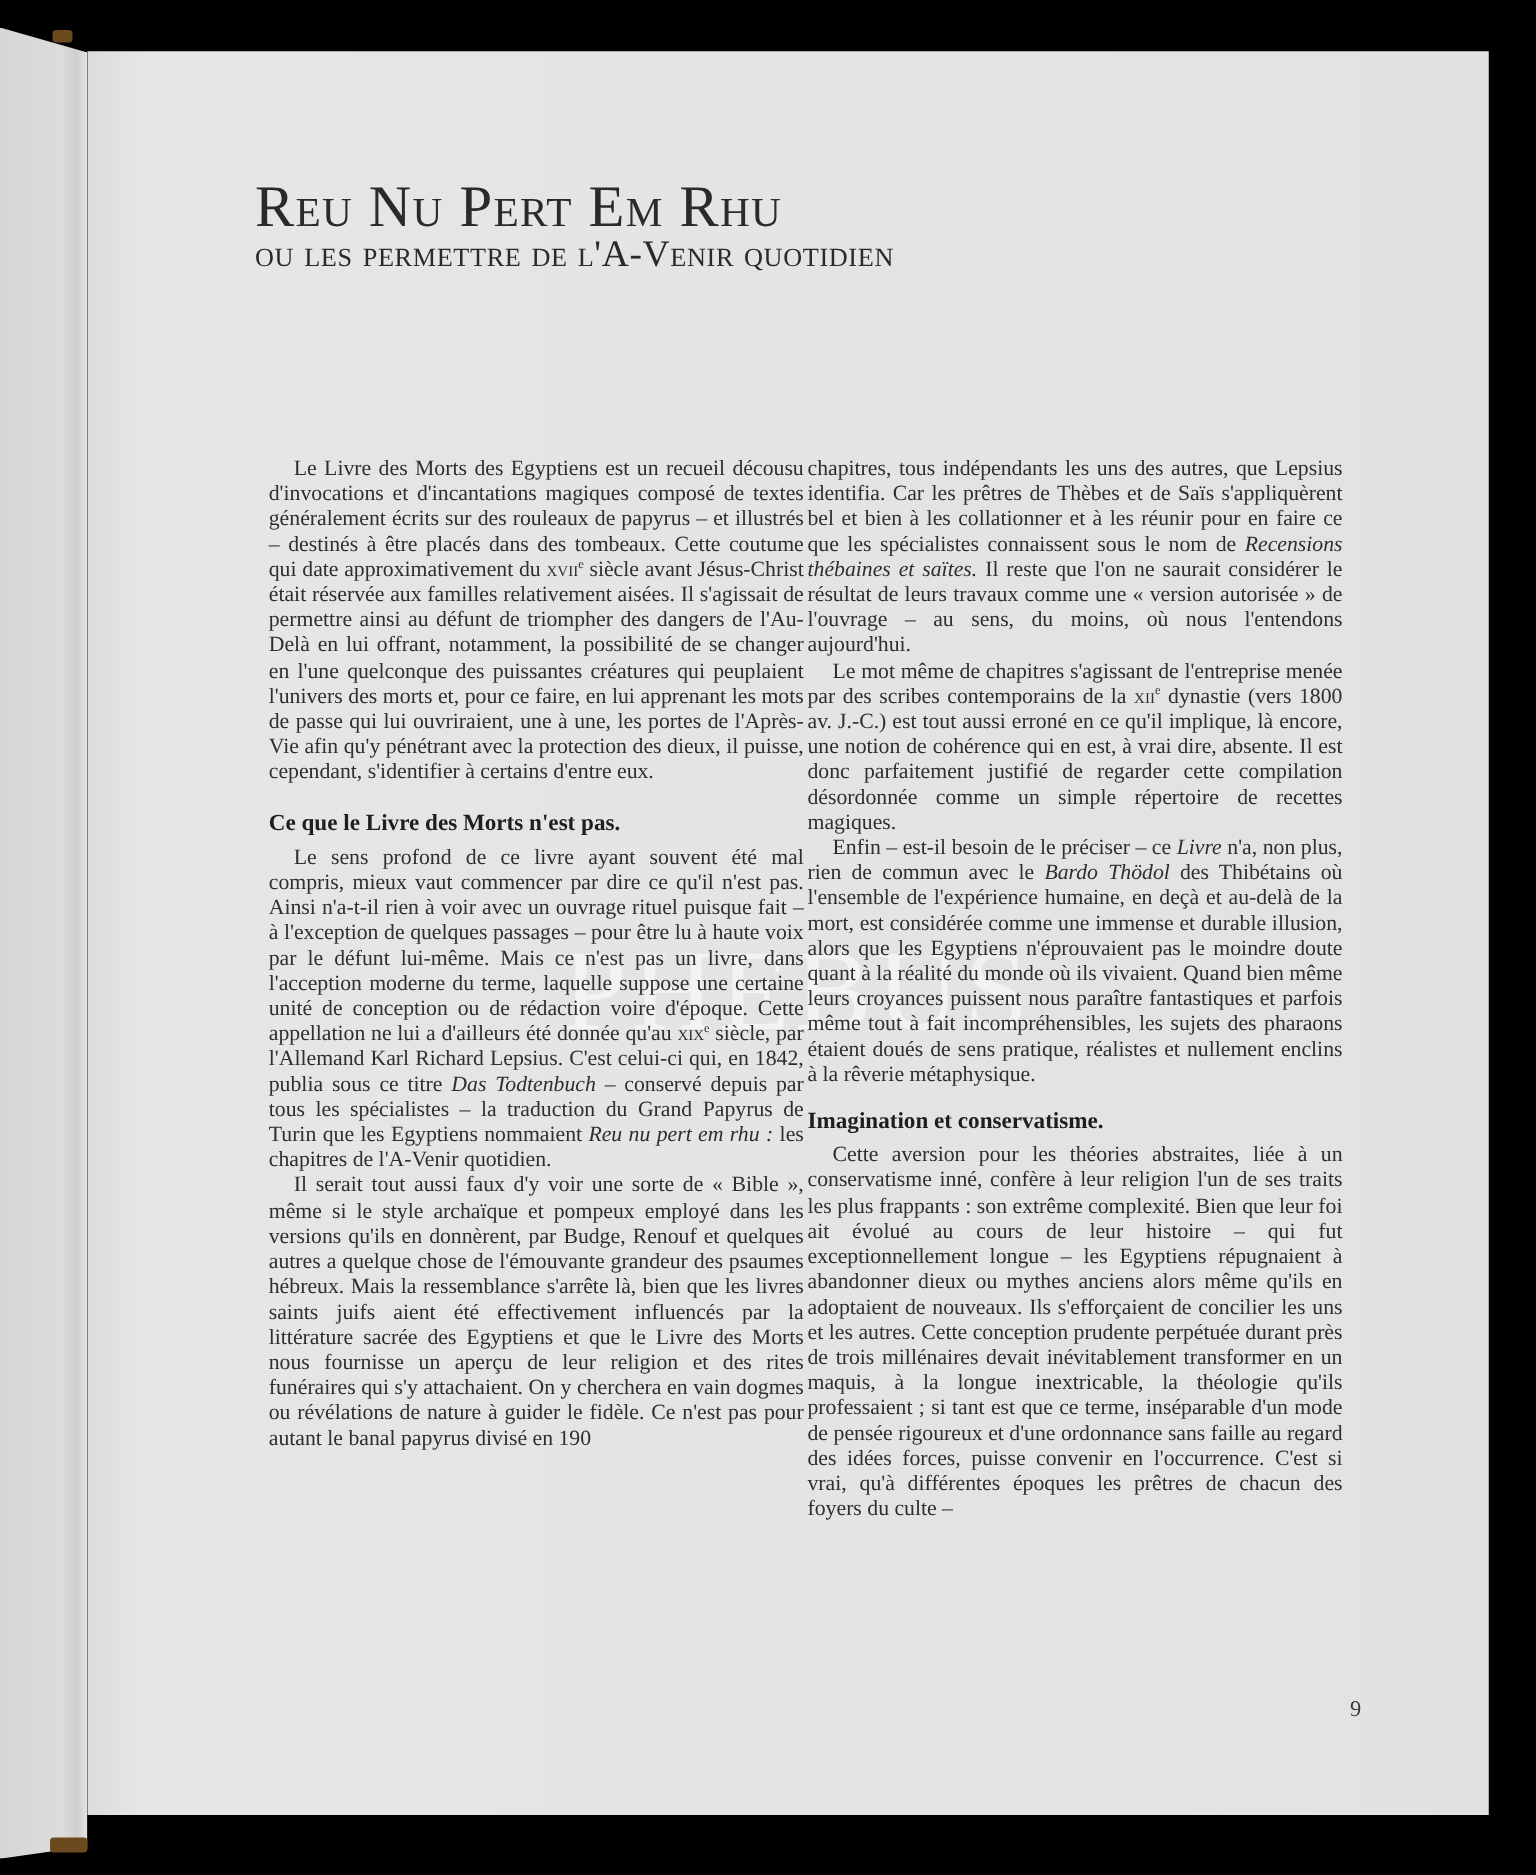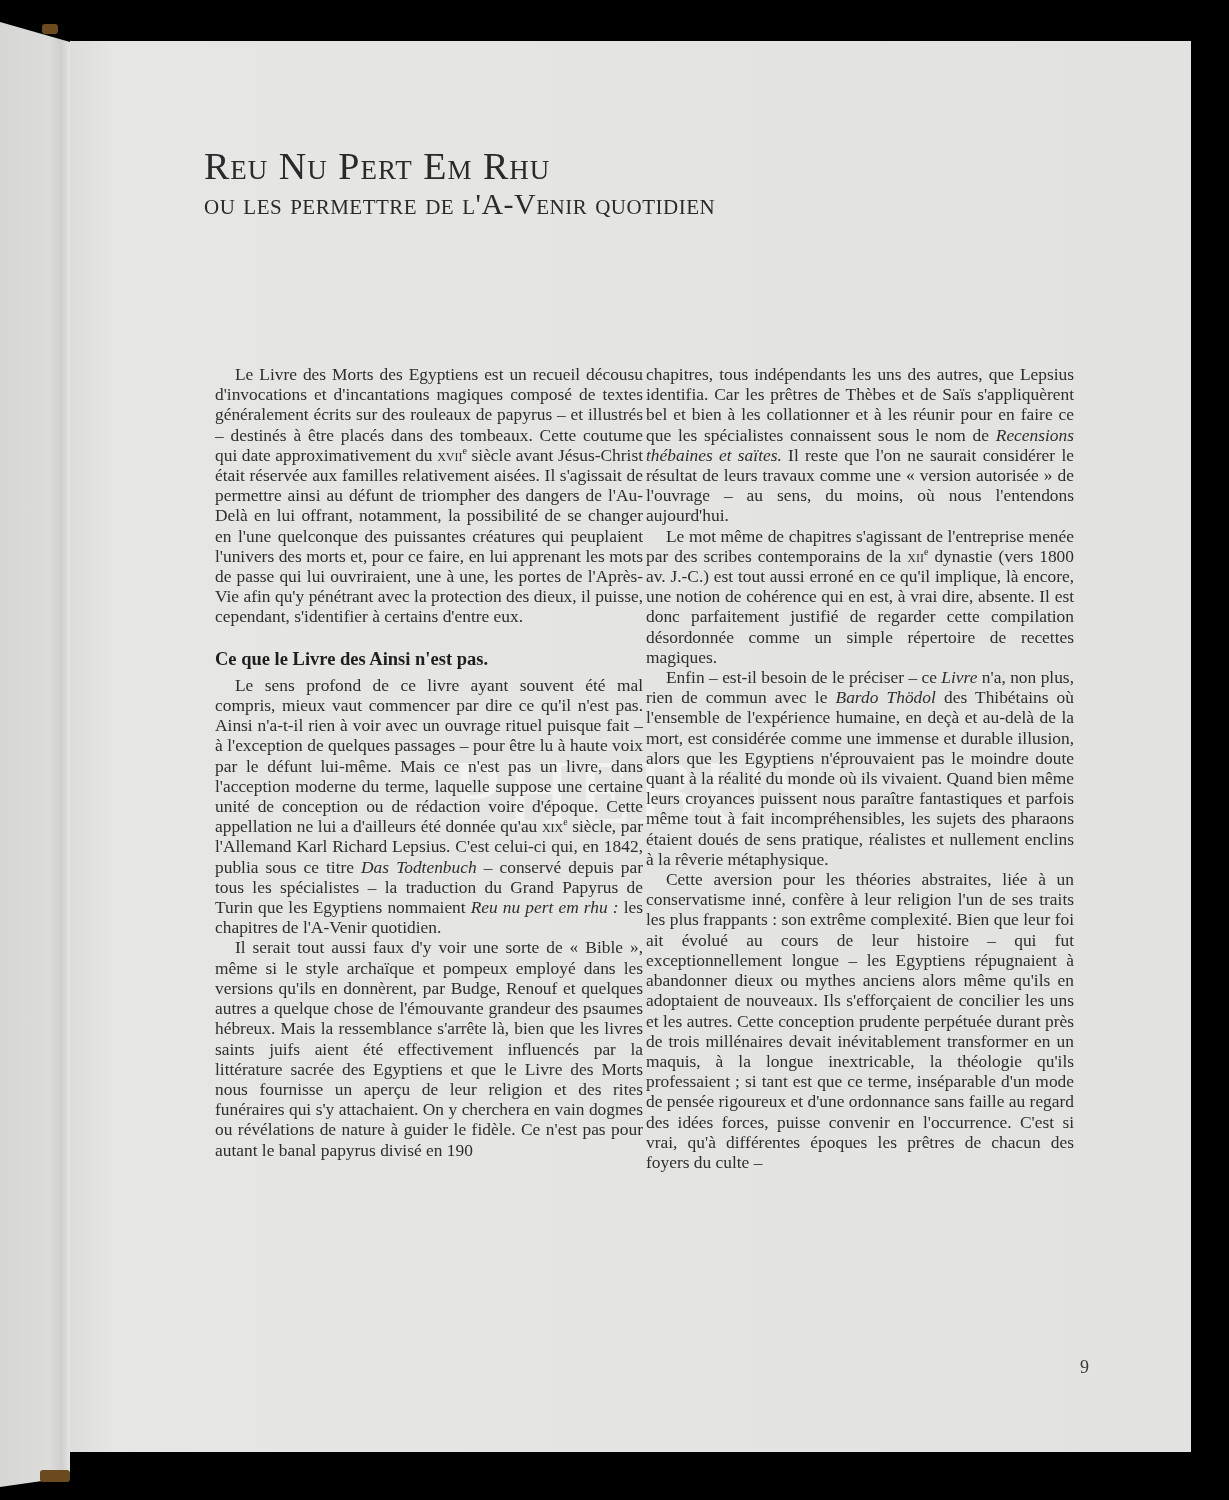--- a/index.html
+++ b/index.html
@@ -23,21 +23,21 @@
     background: linear-gradient(90deg, #dcdcda 0%, #e6e6e4 4%, #e4e4e2 50%, #e2e2e0 100%);
     color: #2b2b2b;
   }
   .watermark {
     position: absolute; left: 380px; top: 698px; font-size: 92px; letter-spacing: 4px;
     color: rgba(255,255,255,0.55); pointer-events: none;
   }
   .title {
     position: absolute; left: 134px; top: 105px; color: #2a2a2a; font-variant: small-caps;
   }
-  .title .line1 { font-size: 38px; line-height: 40px; letter-spacing: 1px; font-family: Liberation Serif, serif; }
+  .title .line1 { font-size: 47px; line-height: 40px; letter-spacing: 1px; font-family: Liberation Serif, serif; }
   .title .line2 { font-size: 30px; line-height: 36px; letter-spacing: 0.5px; }
   .col {
     position: absolute; top: 323px; width: 428px; font-size: 17.4px; line-height: 20.2px;
     text-align: justify; hyphens: manual; color: #2e2e2e;
   }
   .col.left { left: 145px; }
   .col.right { left: 576px; width: 428px; }
   .col p { margin: 0; text-indent: 20px; }
   .col p.noindent { text-indent: 0; }
   .col h2 {
@@ -60,26 +60,27 @@
 <div class="page">
   <div class="watermark">PHEBUS</div>
 
   <div class="title">
     <div class="line1">Reu Nu Pert Em Rhu</div>
     <div class="line2">ou les permettre de l'A-Venir quotidien</div>
   </div>
 
   <div class="col left">
     <p><span>Le Livre des Morts des Egyptiens est un recueil décousu d'invocations et d'incantations magiques composé de textes généralement écrits sur des rouleaux de papyrus – et illustrés – destinés à être placés dans des tombeaux. Cette coutume qui date approximativement du </span><span class="sc">xvii</span><sup>e</sup><span> siècle avant Jésus-Christ était réservée aux familles relativement aisées. Il s'agissait de permettre ainsi au défunt de triompher des dangers de l'Au-Delà en lui offrant, notamment, la possibilité de se changer en l'une quelconque des puissantes créatures qui peuplaient l'univers des morts et, pour ce faire, en lui apprenant les mots de passe qui lui ouvriraient, une à une, les portes de l'Après-Vie afin qu'y pénétrant avec la protection des dieux, il puisse, cependant, s'identifier à certains d'entre eux.</span></p>
-    <h2>Ce que le Livre des Ainsi n'est pas.</h2>
+    <h2>Ce que le Livre des Morts n'est pas.</h2>
     <p><span>Le sens profond de ce livre ayant souvent été mal compris, mieux vaut commencer par dire ce qu'il n'est pas. Ainsi n'a-t-il rien à voir avec un ouvrage rituel puisque fait – à l'exception de quelques passages – pour être lu à haute voix par le défunt lui-même. Mais ce n'est pas un livre, dans l'acception moderne du terme, laquelle suppose une certaine unité de conception ou de rédaction voire d'époque. Cette appellation ne lui a d'ailleurs été donnée qu'au </span><span class="sc">xix</span><sup>e</sup><span> siècle, par l'Allemand Karl Richard Lepsius. C'est celui-ci qui, en 1842, publia sous ce titre </span><i>Das Todtenbuch</i><span> – conservé depuis par tous les spécialistes – la traduction du Grand Papyrus de Turin que les Egyptiens nommaient </span><i>Reu nu pert em rhu :</i><span> les chapitres de l'A-Venir quotidien.</span></p>
     <p>Il serait tout aussi faux d'y voir une sorte de « Bible », même si le style archaïque et pompeux employé dans les versions qu'ils en donnèrent, par Budge, Renouf et quelques autres a quelque chose de l'émouvante grandeur des psaumes hébreux. Mais la ressemblance s'arrête là, bien que les livres saints juifs aient été effectivement influencés par la littérature sacrée des Egyptiens et que le Livre des Morts nous fournisse un aperçu de leur religion et des rites funéraires qui s'y attachaient. On y cherchera en vain dogmes ou révélations de nature à guider le fidèle. Ce n'est pas pour autant le banal papyrus divisé en 190</p>
   </div>
 
   <div class="col right">
     <p class="noindent"><span>chapitres, tous indépendants les uns des autres, que Lepsius identifia. Car les prêtres de Thèbes et de Saïs s'appliquèrent bel et bien à les collationner et à les réunir pour en faire ce que les spécialistes connaissent sous le nom de </span><i>Recensions thébaines et saïtes.</i><span> Il reste que l'on ne saurait considérer le résultat de leurs travaux comme une « version autorisée » de l'ouvrage – au sens, du moins, où nous l'entendons aujourd'hui.</span></p>
     <p><span>Le mot même de chapitres s'agissant de l'entreprise menée par des scribes contemporains de la </span><span class="sc">xii</span><sup>e</sup><span> dynastie (vers 1800 av. J.-C.) est tout aussi erroné en ce qu'il implique, là encore, une notion de cohérence qui en est, à vrai dire, absente. Il est donc parfaitement justifié de regarder cette compilation désordonnée comme un simple répertoire de recettes magiques.</span></p>
     <p><span>Enfin – est-il besoin de le préciser – ce </span><i>Livre</i><span> n'a, non plus, rien de commun avec le </span><i>Bardo Thödol</i><span> des Thibétains où l'ensemble de l'expérience humaine, en deçà et au-delà de la mort, est considérée comme une immense et durable illusion, alors que les Egyptiens n'éprouvaient pas le moindre doute quant à la réalité du monde où ils vivaient. Quand bien même leurs croyances puissent nous paraître fantastiques et parfois même tout à fait incompréhensibles, les sujets des pharaons étaient doués de sens pratique, réalistes et nullement enclins à la rêverie métaphysique.</span></p>
+    <h2>Imagination et conservatisme.</h2>
     <p>Cette aversion pour les théories abstraites, liée à un conservatisme inné, confère à leur religion l'un de ses traits les plus frappants : son extrême complexité. Bien que leur foi ait évolué au cours de leur histoire – qui fut exceptionnellement longue – les Egyptiens répugnaient à abandonner dieux ou mythes anciens alors même qu'ils en adoptaient de nouveaux. Ils s'efforçaient de concilier les uns et les autres. Cette conception prudente perpétuée durant près de trois millénaires devait inévitablement transformer en un maquis, à la longue inextricable, la théologie qu'ils professaient ; si tant est que ce terme, inséparable d'un mode de pensée rigoureux et d'une ordonnance sans faille au regard des idées forces, puisse convenir en l'occurrence. C'est si vrai, qu'à différentes époques les prêtres de chacun des foyers du culte –</p>
   </div>
 
   <div class="page-number">9</div>
 </div>
 
 </body></html>

